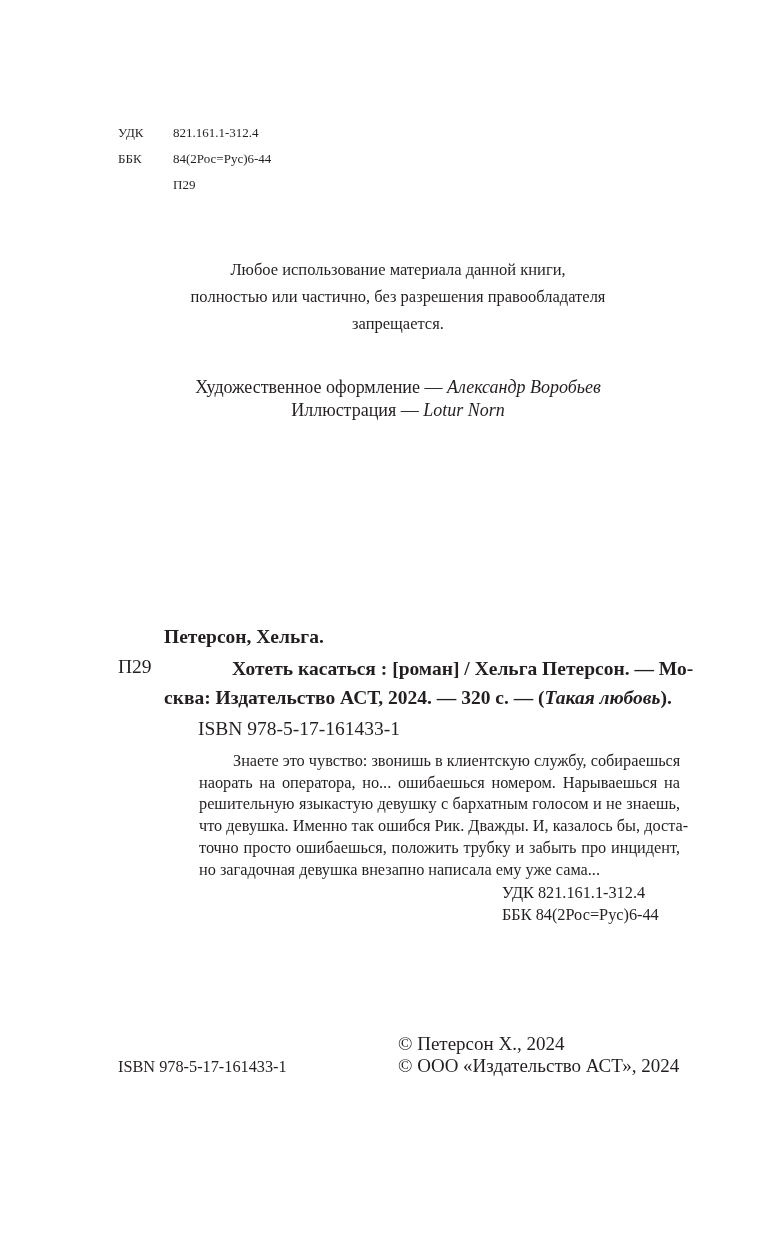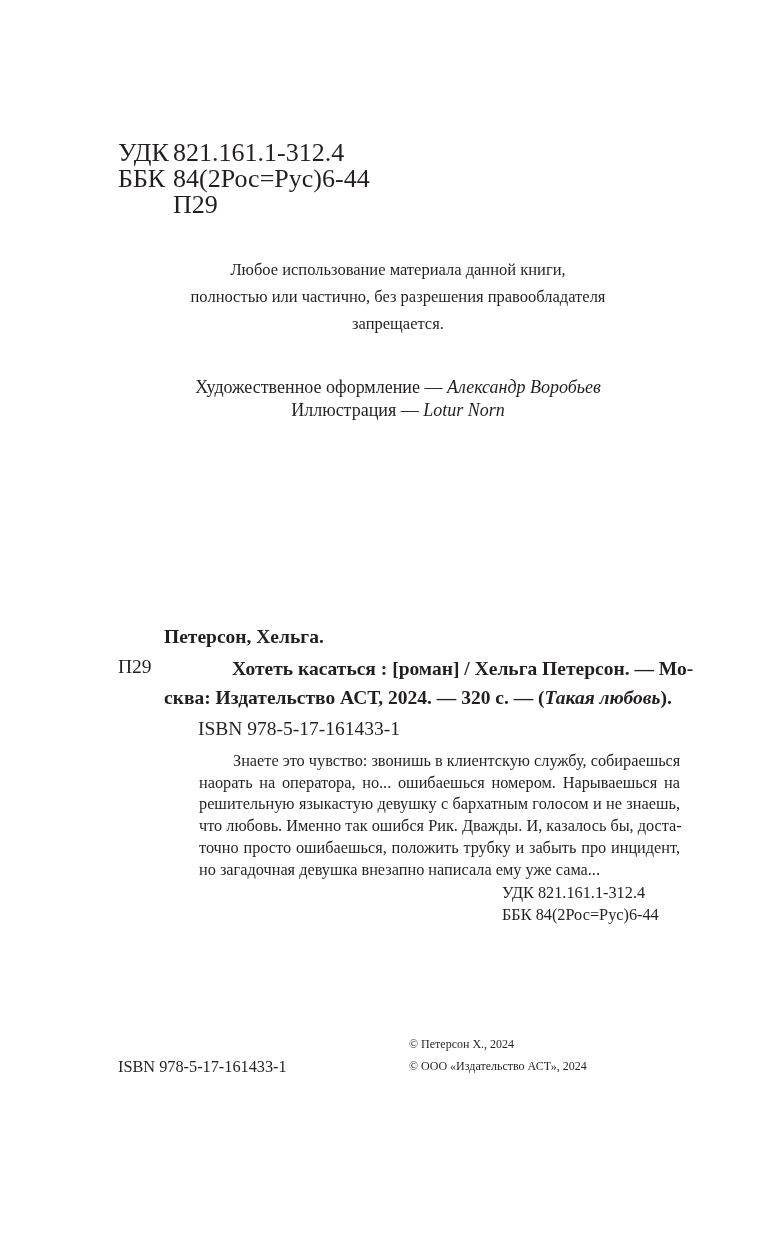--- a/index.html
+++ b/index.html
@@ -13,22 +13,22 @@
       position: relative;
       overflow: hidden;
       font-family: "Liberation Serif", "DejaVu Serif", serif;
       color: #231f20;
     }
     .abs { position: absolute; }
 
     
     .class-block {
       left: 118px;
-      top: 140px;
-      font-size: 26px;
+      top: 120px;
+      font-size: 13px;
       line-height: 26px;
     }
     .class-row { display: flex; white-space: nowrap; }
     .class-key { width: 55px; display: inline-block; }
     .class-val { display: inline-block; }
 
     
     .notice {
       left: 0;
       width: 796px;
@@ -113,23 +113,23 @@
 
     
     .isbn-bottom {
       left: 118px;
       top: 1056px;
       font-size: 16.3px;
       line-height: 22px;
       white-space: nowrap;
     }
     .copyrights {
-      left: 409px;
+      left: 398px;
       top: 1033px;
-      font-size: 12px;
+      font-size: 19px;
       line-height: 22px;
       white-space: nowrap;
     }
   </style>
 </head>
 <body>
 
 <div class="abs class-block">
   <div class="class-row">
     <span class="class-key">УДК</span>
@@ -167,21 +167,21 @@
   <span class="record-line first" style="padding-left:34px;">Хотеть касаться : [роман] / Хельга Петерсон. — Мо-</span>
   <span class="record-line second"><span>сква: Издательство АСТ, 2024. — 320 с. — (</span><span class="it">Такая любовь</span><span>).</span></span>
 </div>
 
 <div class="abs isbn-main">ISBN 978-5-17-161433-1</div>
 
 <div class="abs annotation">
   <span class="ann-line first">Знаете это чувство: звонишь в клиентскую службу, собираешься</span>
   <span class="ann-line">наорать на оператора, но... ошибаешься номером. Нарываешься на</span>
   <span class="ann-line">решительную языкастую девушку с бархатным голосом и не знаешь,</span>
-  <span class="ann-line">что любовь. Именно так ошибся Рик. Дважды. И, казалось бы, доста-</span>
+  <span class="ann-line">что девушка. Именно так ошибся Рик. Дважды. И, казалось бы, доста-</span>
   <span class="ann-line">точно просто ошибаешься, положить трубку и забыть про инцидент,</span>
   <span class="ann-line last">но  загадочная девушка внезапно написала ему уже сама...</span>
 </div>
 
 <div class="abs class-bottom">
   <div>УДК 821.161.1-312.4</div>
   <div>ББК 84(2Рос=Рус)6-44</div>
 </div>
 
 <div class="abs isbn-bottom">ISBN 978-5-17-161433-1</div>

